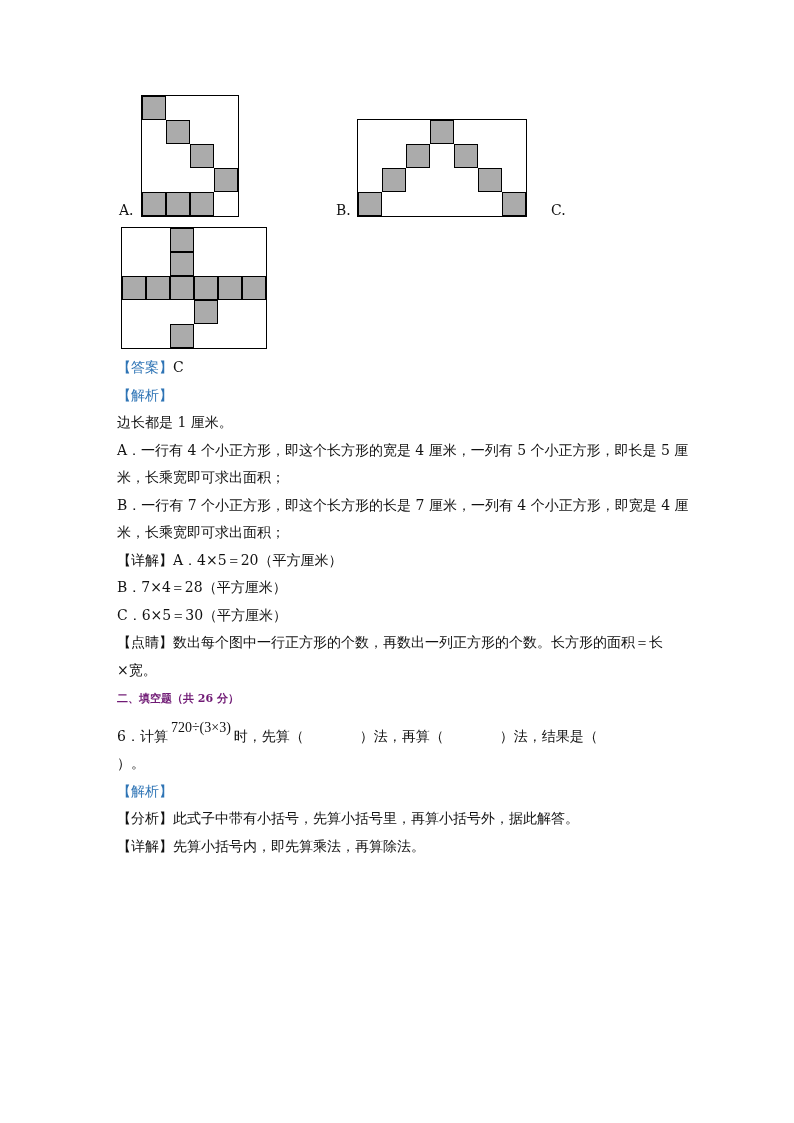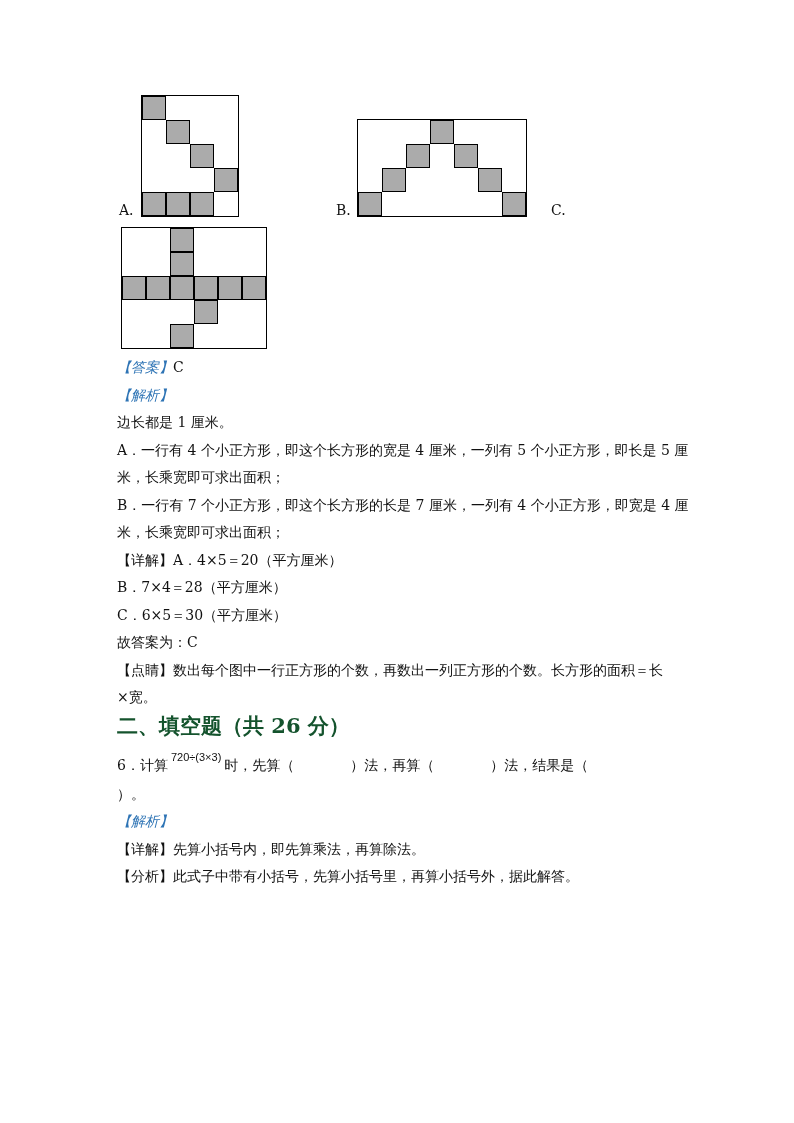--- a/index.html
+++ b/index.html
@@ -13,25 +13,25 @@
   .figure{position:absolute;border:1px solid #000;background:#fff;}
   .cell{position:absolute;box-sizing:border-box;border:1px solid #000;}
   .fig-label{position:absolute;font-size:14px;color:#111;font-family:"DejaVu Serif",serif;}
   
   .textblock{
     position:absolute;left:117px;top:354px;width:600px;
     font-size:14px;line-height:27.5px;
   }
   .line{white-space:pre;}
   .seg-plain{color:#111111;}
-  .seg-blue{color:#2E74B5;font-style:italic;}
-  .seg-bold{font-weight:bold;font-size:21px;color:#14532d;}
+  .seg-blue{color:#2E74B5;}
+  .seg-bold{font-weight:bold;font-size:11px;color:#701a75;}
   .seg-formula{
     display:inline-block;transform:translateY(-9px);
-    font-family:Liberation Sans, sans-serif;font-size:11px;padding:0 3px;
+    font-family:Liberation Serif, serif;font-size:14px;padding:0 3px;
   }
   .pad-top{padding-top:10px;}
 </style>
 </head>
 <body>
 
 <div class="page">
   <div id="figures-layer">
       <div class="figure" style="left: 141px; top: 95px; width: 96px; height: 120px;">
         <div class="cell" style="left: 0px; top: 0px; width: 24px; height: 24px; background: rgb(171, 171, 171);"></div>
@@ -73,23 +73,22 @@
       <div class="line"><span class="seg-blue">【答案】</span><span class="seg-plain">C</span></div>
       <div class="line"><span class="seg-blue">【解析】</span></div>
       <div class="line"><span class="seg-plain">边长都是 1 厘米。</span></div>
       <div class="line"><span class="seg-plain">A．一行有 4 个小正方形，即这个长方形的宽是 4 厘米，一列有 5 个小正方形，即长是 5 厘</span></div>
       <div class="line"><span class="seg-plain">米，长乘宽即可求出面积；</span></div>
       <div class="line"><span class="seg-plain">B．一行有 7 个小正方形，即这个长方形的长是 7 厘米，一列有 4 个小正方形，即宽是 4 厘</span></div>
       <div class="line"><span class="seg-plain">米，长乘宽即可求出面积；</span></div>
       <div class="line"><span class="seg-plain">【详解】A．4×5＝20（平方厘米）</span></div>
       <div class="line"><span class="seg-plain">B．7×4＝28（平方厘米）</span></div>
       <div class="line"><span class="seg-plain">C．6×5＝30（平方厘米）</span></div>
-      <div class="line"><span class="seg-plain">故答案为：C</span></div>
       <div class="line"><span class="seg-plain">【点睛】数出每个图中一行正方形的个数，再数出一列正方形的个数。长方形的面积＝长</span></div>
       <div class="line"><span class="seg-plain">×宽。</span></div>
       <div class="line"><span class="seg-bold">二、填空题（共 26 分）</span></div>
       <div class="line pad-top"><span class="seg-plain">6．计算</span><span class="seg-formula">720÷(3×3)</span><span class="seg-plain">时，先算（　　　　）法，再算（　　　　）法，结果是（</span></div>
       <div class="line"><span class="seg-plain">）。</span></div>
       <div class="line"><span class="seg-blue">【解析】</span></div>
+      <div class="line"><span class="seg-plain">【分析】此式子中带有小括号，先算小括号里，再算小括号外，据此解答。</span></div>
       <div class="line"><span class="seg-plain">【详解】先算小括号内，即先算乘法，再算除法。</span></div>
-      <div class="line"><span class="seg-plain">【分析】此式子中带有小括号，先算小括号里，再算小括号外，据此解答。</span></div>
     </div>
 </div>
 
 </body></html>

